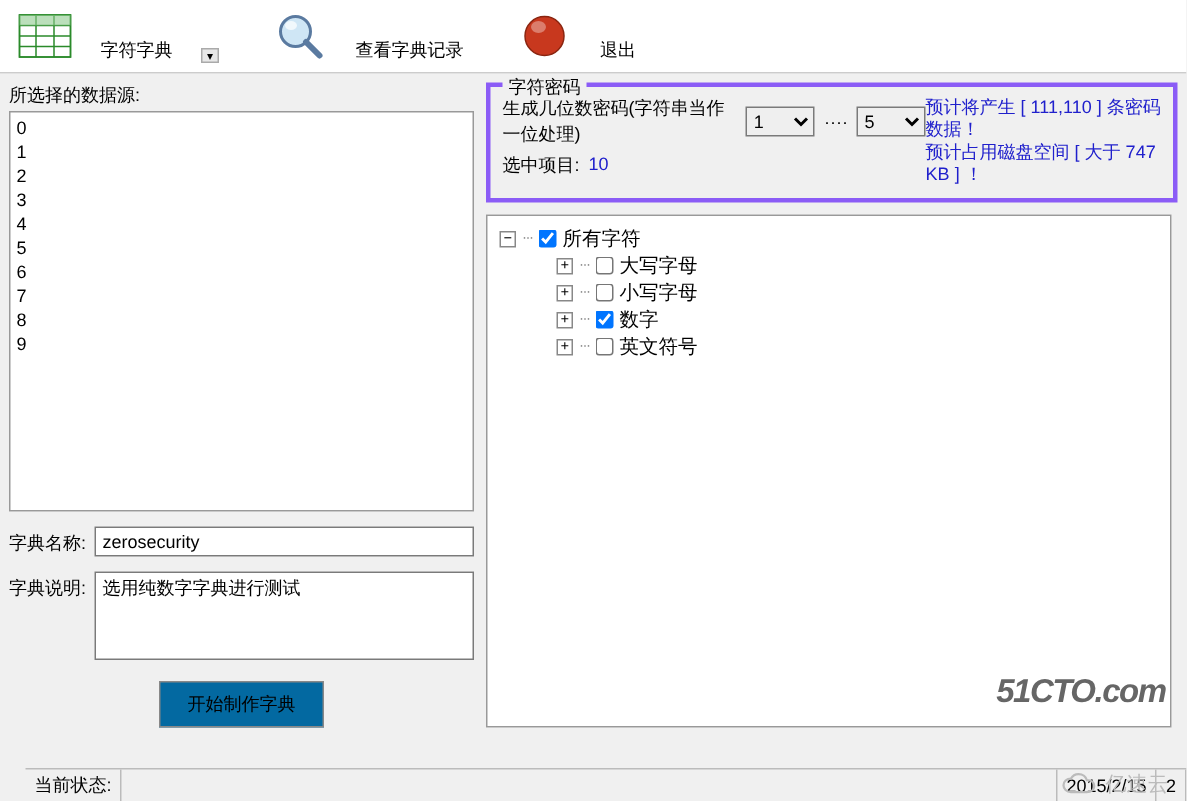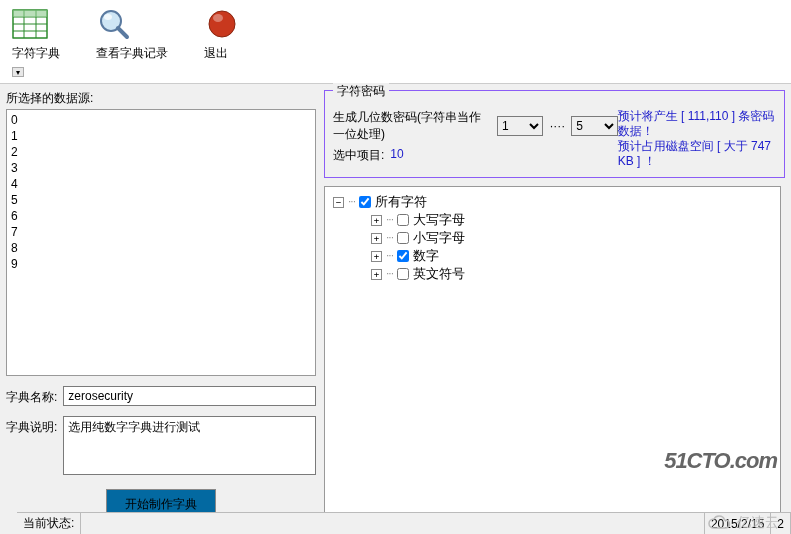--- a/index.html
+++ b/index.html
@@ -1,33 +1,33 @@
 <!DOCTYPE html>
 <html><head>
 <meta charset="utf-8">
 <style>
 *{box-sizing:border-box;margin:0;padding:0;}
 body{font-family:"Microsoft YaHei","SimSun",Arial,sans-serif;font-size:12px;background:#f0f0f0;width:791px;height:534px;position:relative;overflow:hidden;}
 .toolbar{background:#fff;border-bottom:1px solid #ccc;padding:4px 6px;display:flex;gap:24px;align-items:flex-start;}
-.tbtn{display:flex;flex-direction:column;align-items:flex-start;gap:3px;cursor:pointer;padding:2px 6px;}
+.tbtn{display:flex;align-items:flex-end;gap:19px;cursor:pointer;padding:2px 6px;}
 .tbtn .ico{width:36px;height:36px;display:flex;align-items:center;justify-content:center;}
 .tbtn .lbl{font-size:12px;color:#000;}
 .dropdown-arrow{width:12px;height:10px;background:#e8e8e8;border:1px solid #aaa;display:flex;align-items:center;justify-content:center;font-size:8px;margin-top:2px;cursor:pointer;}
 .main{display:flex;gap:8px;padding:6px;height:calc(100% - 92px);}
 .left{width:310px;display:flex;flex-direction:column;}
 .src-label{font-size:12px;margin-bottom:2px;}
 .listbox{flex:1;border:1px solid #999;background:#fff;font-size:12px;padding:2px 4px;line-height:16px;overflow:auto;font-family:Arial;}
 .fieldrow{display:flex;align-items:flex-start;gap:6px;margin-top:10px;}
 .fieldrow label{white-space:nowrap;padding-top:3px;}
 .fieldrow input,.fieldrow textarea{flex:1;border:1px solid #7a7a7a;padding:2px 4px;font-size:12px;font-family:inherit;background:#fff;}
 .fieldrow textarea{height:59px;resize:none;}
 .btnrow{text-align:center;margin-top:14px;}
 .startbtn{padding:6px 18px;border:1px solid #888;background:#0369a1;cursor:pointer;font-size:12px;}
 .right{flex:1;display:flex;flex-direction:column;}
-.grpbox{border:1px solid #8b5cf6;margin:0 0 4px 0;padding:18px 8px 8px 8px;position:relative;}
+.grpbox{border:3px solid #8b5cf6;margin:0 0 4px 0;padding:6px 8px 8px 8px;position:relative;}
 .grpbox .legend{position:absolute;top:-8px;left:8px;background:#f0f0f0;padding:0 4px;font-size:12px;}
 .genrow{display:flex;align-items:center;gap:6px;margin-bottom:4px;}
 .genrow select{border:1px solid #7a7a7a;width:58px;height:20px;font-size:12px;}
 .bluetext{color:#2020cc;font-size:12px;text-align:left;line-height:15px;}
 .predrow{display:flex;justify-content:space-between;align-items:flex-start;}
 .selrow{display:flex;gap:6px;}
 .selval{color:#2020cc;font-family:Arial;}
 .tree{flex:1;border:1px solid #999;background:#fff;margin:4px 4px 0 0;padding:6px 8px;font-size:13px;overflow:auto;}
 .tn{display:flex;align-items:center;gap:4px;line-height:18px;}
 .toggler{width:11px;height:11px;border:1px solid #888;display:inline-flex;align-items:center;justify-content:center;font-size:9px;line-height:9px;cursor:pointer;font-family:monospace;background:#fff;}

